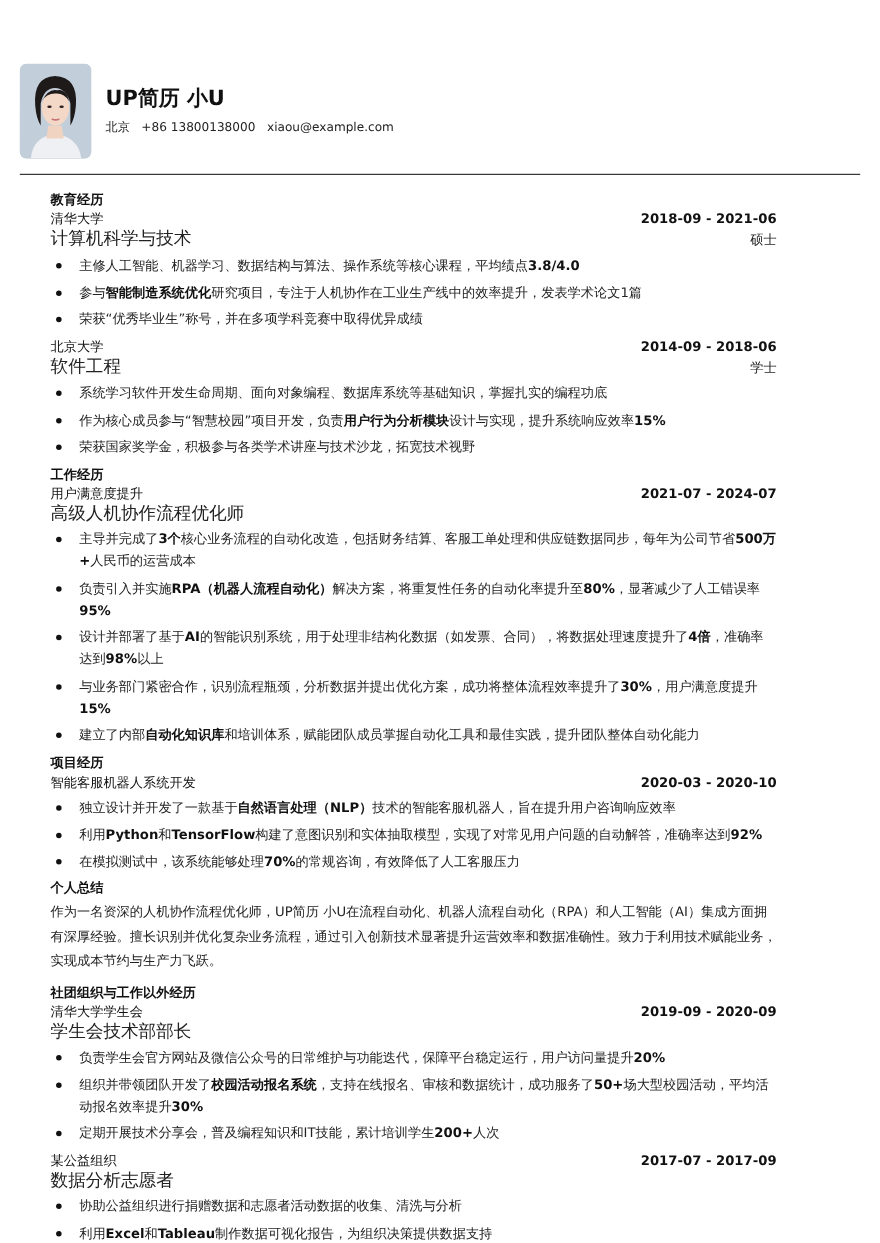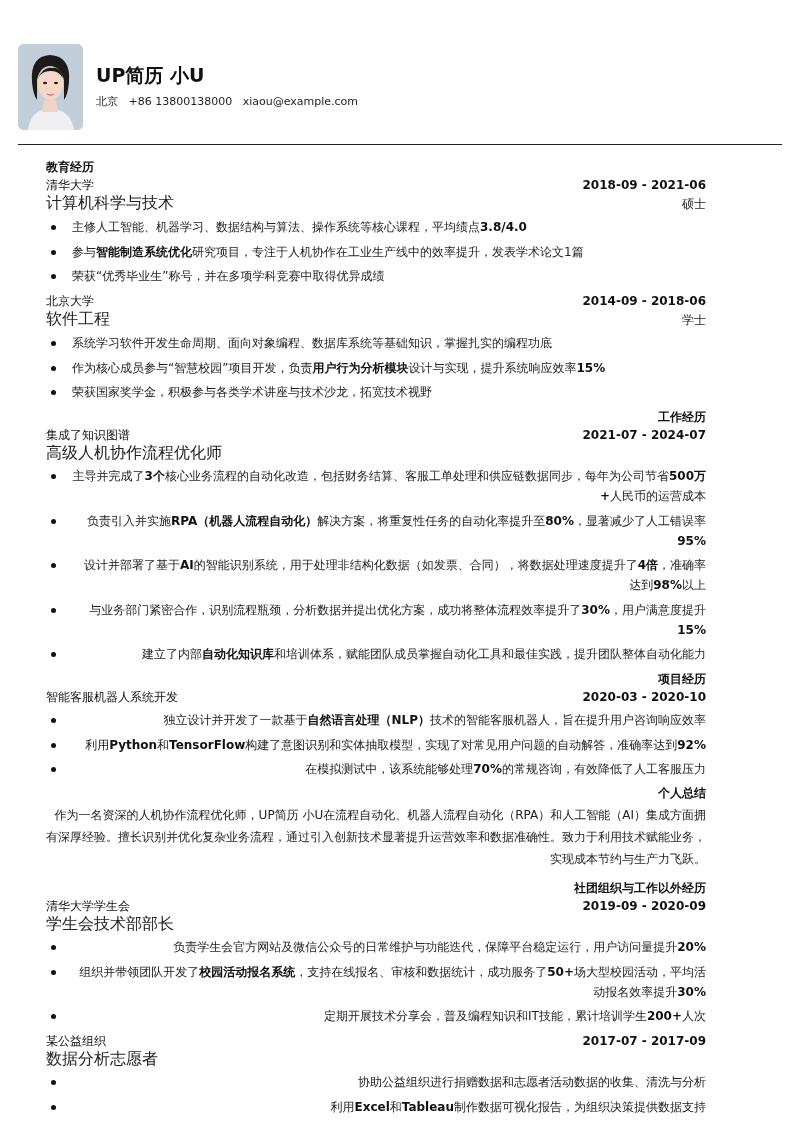--- a/index.html
+++ b/index.html
@@ -3,38 +3,38 @@
   <meta charset="utf-8">
   <style>
     * { box-sizing: border-box; margin: 0; padding: 0; }
     html, body { width: 800px; height: 1130px; background: #ffffff; overflow: hidden; }
     body {
       font-family: "DejaVu Sans", "Liberation Sans", sans-serif;
       color: #1a1a1a;
       font-size: 12px;
       line-height: 1.5;
     }
-    .page { position: relative; width: 724px; height: 1130px; padding: 44px 18px 0 18px; }
+    .page { position: relative; width: 724px; height: 1130px; padding: 58px 18px 0 18px; }
 
     
     .header { display: flex; align-items: center; height: 86px; }
     .avatar {
       width: 65px; height: 86px; border-radius: 6px; overflow: hidden;
       background: linear-gradient(180deg, #c9d3df 0%, #b9c5d3 100%);
       position: relative; flex-shrink: 0;
     }
     .avatar svg { display: block; }
     .header-info { margin-left: 13px; }
     .name { font-size: 19px; font-weight: bold; color: #111; line-height: 1.3; }
     .contact { font-size: 11px; color: #222; margin-top: 6px; }
     .contact span { margin-right: 7px; }
     .divider { height: 1px; background: #222; margin-top: 14px; margin-left: 0; width: 764px; }
 
     .section { margin-top: 13px; margin-left: 28px; }
-    .section + .section { margin-top: 12px; text-align: right; }
+    .section + .section { margin-top: 12px; }
     .section-title { font-size: 12px; font-weight: bold; color: #111; line-height: 17px; }
     .entry { margin-top: 0; }
     .entry + .entry { margin-top: 10px; }
     .entry-row { display: flex; justify-content: space-between; align-items: baseline; line-height: 18px; }
     .entry-name { font-weight: normal; font-size: 12px; color: #111; }
     .entry-date { font-weight: bold; font-size: 12px; color: #111; }
     .entry-sub { font-size: 16px; color: #222; }
     .entry-deg { font-size: 12px; color: #222; }
 
     ul.bullets { list-style: none; margin-top: 4px; }
@@ -112,21 +112,21 @@
           <li><span>作为核心成员参与“智慧校园”项目开发，负责</span><b>用户行为分析模块</b><span>设计与实现，提升系统响应效率</span><b>15%</b></li>
           <li><span>荣获国家奖学金，积极参与各类学术讲座与技术沙龙，拓宽技术视野</span></li>
         </ul>
     </div>
   </div>
 
   <div class="section" style="margin-top:7px;">
     <div class="section-title">工作经历</div>
     <div class="entry">
       <div class="entry-row">
-        <span class="entry-name">集成了知识图谱</span>
+        <span class="entry-name">用户满意度提升</span>
         <span class="entry-date">2021-07 - 2024-07</span>
       </div>
       <div class="entry-row">
         <span class="entry-sub">高级人机协作流程优化师</span>
       </div>
       <ul class="bullets">
           <li><span>主导并完成了</span><b>3个</b><span>核心业务流程的自动化改造，包括财务结算、客服工单处理和供应链数据同步，每年为公司节省</span><b>500万+</b><span>人民币的运营成本</span></li>
           <li><span>负责引入并实施</span><b>RPA（机器人流程自动化）</b><span>解决方案，将重复性任务的自动化率提升至</span><b>80%</b><span>，显著减少了人工错误率</span><b>95%</b></li>
           <li><span>设计并部署了基于</span><b>AI</b><span>的智能识别系统，用于处理非结构化数据（如发票、合同），将数据处理速度提升了</span><b>4倍</b><span>，准确率达到</span><b>98%</b><span>以上</span></li>
           <li><span>与业务部门紧密合作，识别流程瓶颈，分析数据并提出优化方案，成功将整体流程效率提升了</span><b>30%</b><span>，用户满意度提升</span><b>15%</b></li>

